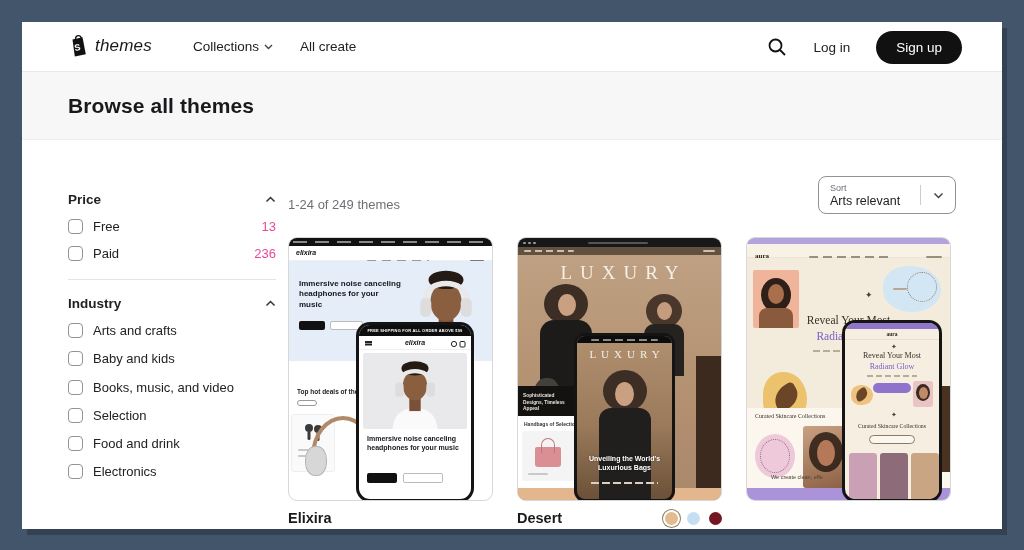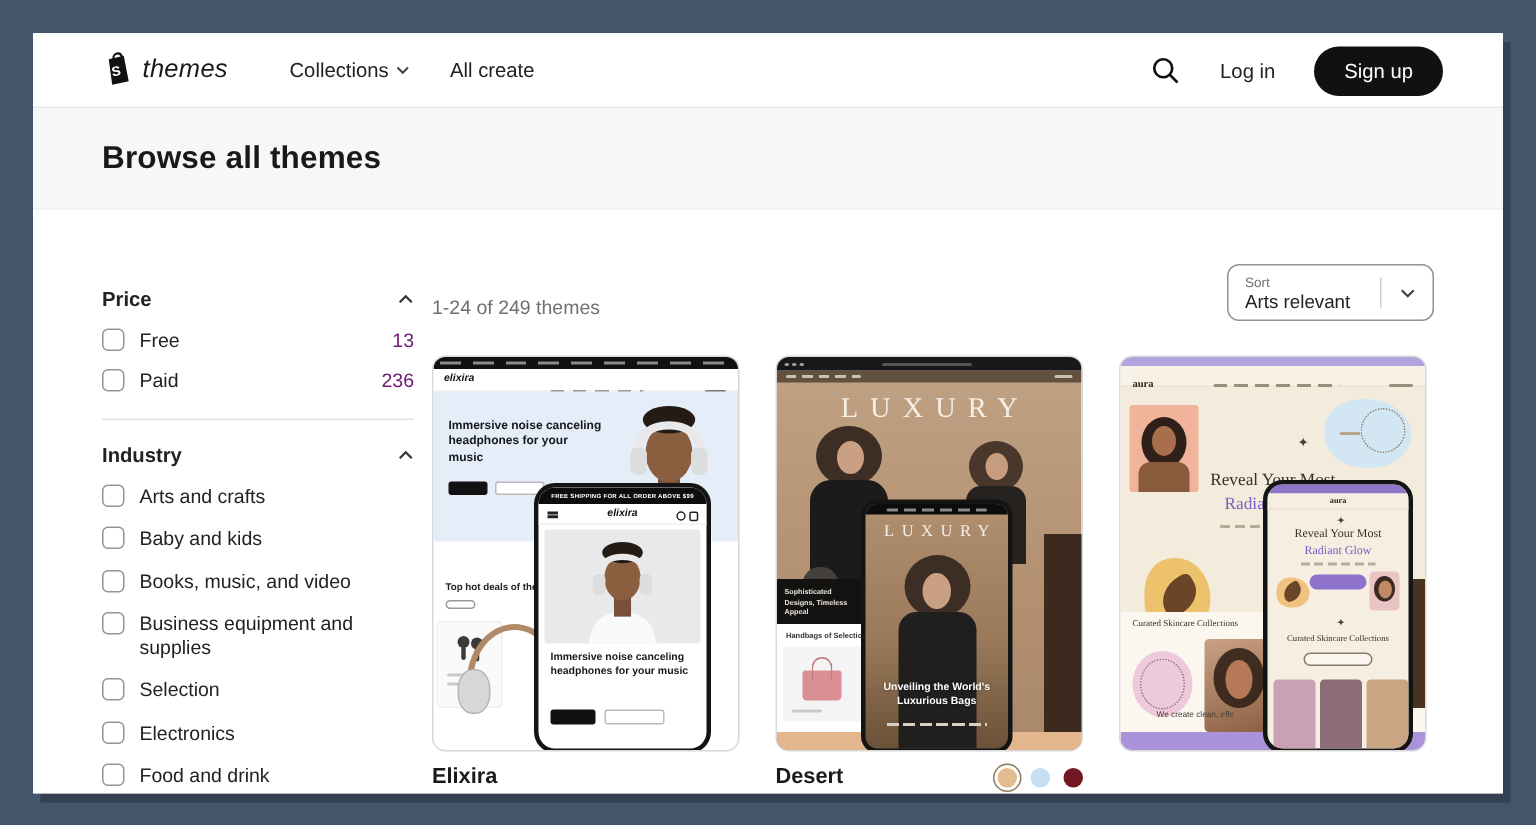--- a/index.html
+++ b/index.html
@@ -25,21 +25,21 @@
   .band h1 { margin-left:46px; font-size:21px; font-weight:700; color:#18191b; letter-spacing:.1px; }
 
   
   .content { position:relative; height:389px; background:#fff; }
 
   
   .filters { position:absolute; left:46px; top:52px; width:208px; }
   .fsec-title { display:flex; justify-content:space-between; align-items:center; font-size:13.5px; font-weight:700; color:#202223; cursor:pointer; }
   .chk-row { display:flex; align-items:flex-start; margin-top:12px; font-size:13px; color:#202223; }
   .chk { width:15px; height:15px; border:1.5px solid #8f9499; border-radius:4px; background:#fff; margin-right:10px; flex:0 0 auto; cursor:pointer; }
-  .chk-count { margin-left:auto; color:#701a75;text-align:center; }
+  .chk-count { margin-left:auto; color:#ec4899;text-align:center; }
   .fdivider { height:1px; background:#e4e4e4; margin:18px 0 16px; }
   .ind-label { line-height:1.25; }
 
   
   .count { position:absolute; left:266px; top:57px; font-size:13px; color:#6d7175; }
   .sortbox { position:absolute; left:796px; top:36px; width:138px; height:38px; border:1px solid #8f9296; border-radius:8px; background:#fff; display:flex; align-items:center; cursor:pointer; }
   .sort-texts { padding-left:11px; flex:1; }
   .sort-label { font-size:9px; color:#6d7175; display:block; }
   .sort-value { font-size:12.5px; color:#202223; display:block; margin-top:1px; }
   .sort-div { width:1px; height:20px; background:#c9ccd0; }
@@ -252,33 +252,29 @@
       <div class="chk-row">
         <span class="chk"></span>
         <span class="ind-label">Baby and kids</span>
       </div>
       <div class="chk-row">
         <span class="chk"></span>
         <span class="ind-label">Books, music, and video</span>
       </div>
       <div class="chk-row">
         <span class="chk"></span>
-        <span class="ind-label">Business equipment and supplies</span>
-      </div>
-      <div class="chk-row">
-        <span class="chk"></span>
         <span class="ind-label">Selection</span>
       </div>
       <div class="chk-row">
         <span class="chk"></span>
+        <span class="ind-label">Food and drink</span>
+      </div>
+      <div class="chk-row">
+        <span class="chk"></span>
         <span class="ind-label">Electronics</span>
-      </div>
-      <div class="chk-row">
-        <span class="chk"></span>
-        <span class="ind-label">Food and drink</span>
       </div>
 
     </aside>
 
     <div class="count">1-24 of 249 themes</div>
 
     <div class="sortbox">
       <span class="sort-texts">
         <span class="sort-label">Sort</span>
         <span class="sort-value">Arts relevant</span>

